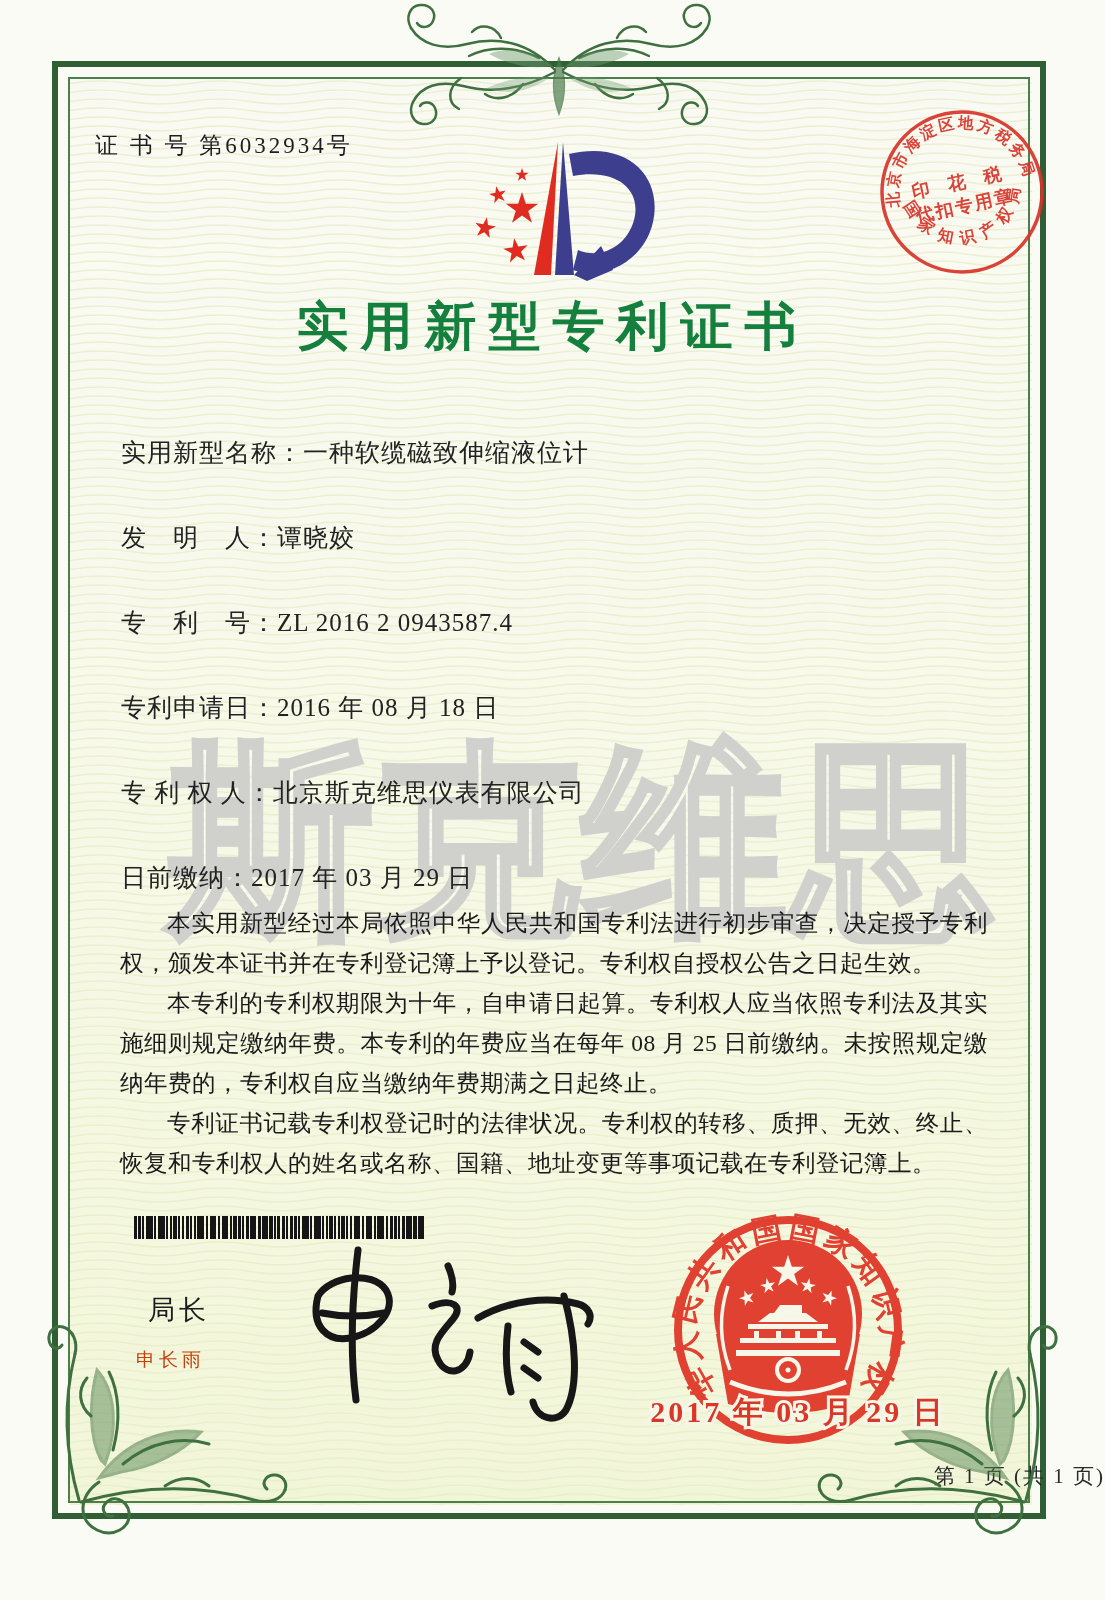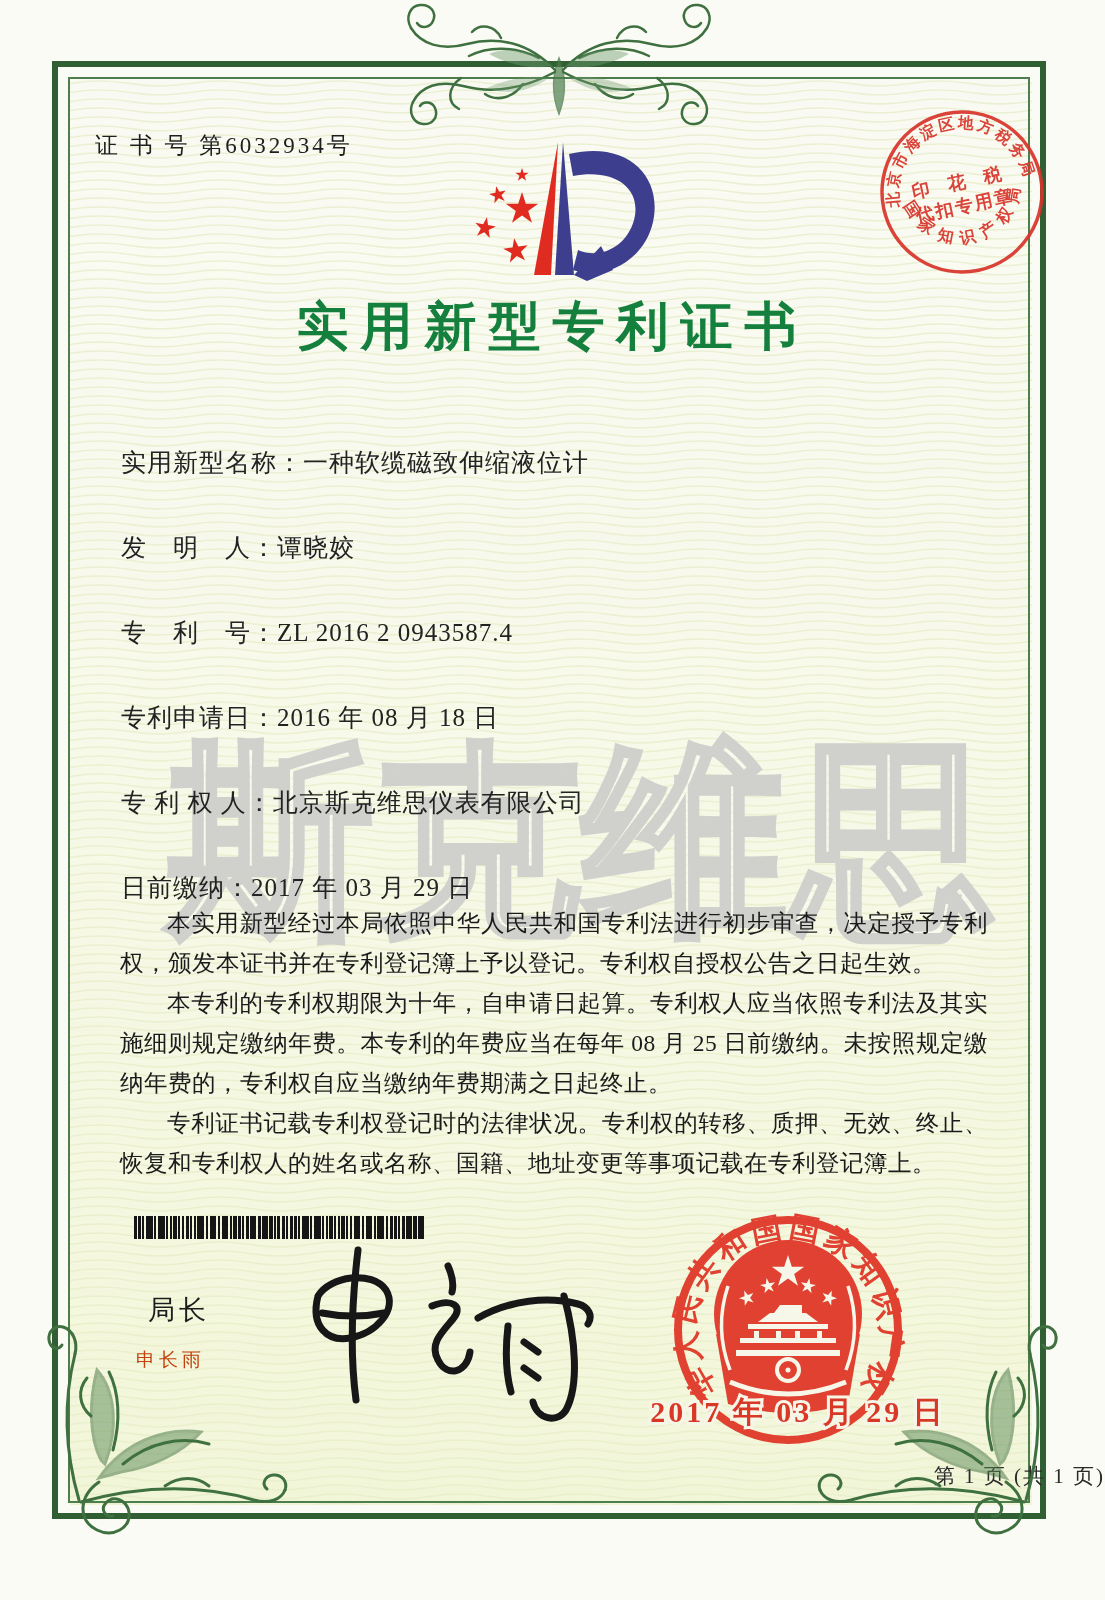--- a/index.html
+++ b/index.html
@@ -13,21 +13,21 @@
   .frame-outer{position:absolute;left:52px;top:61px;width:994px;height:1458px;
     border:6px solid #2f5f33;box-sizing:border-box;z-index:2;}
   .frame-inner{position:absolute;left:68px;top:77px;width:962px;height:1426px;
     border:2px solid #4e7d4e;box-sizing:border-box;z-index:2;}
   .bg-waves{position:absolute;left:70px;top:79px;z-index:0;}
   
   .cert-no{position:absolute;left:95px;top:130px;font-size:23px;letter-spacing:3px;z-index:3;}
   .main-title{position:absolute;left:0;right:0;top:292px;text-align:center;
     font-size:52px;font-weight:bold;letter-spacing:12px;color:#15803d;z-index:3;}
   .fields{position:absolute;left:121px;top:438px;right:110px;z-index:3;}
-  .field-row{font-size:25px;line-height:30px;margin-bottom:55px;letter-spacing:1px;margin-top:10px;}
+  .field-row{font-size:25px;line-height:30px;margin-bottom:55px;letter-spacing:1px;}
   .field-row .lbl{color:#222;}
   .field-row .val{color:#222;}
   .paras{position:absolute;left:120px;top:903px;width:868px;z-index:3;}
   .paras p{margin:0;font-size:23.5px;line-height:40px;text-align:justify;
     text-indent:2em;color:#1b1b1b;letter-spacing:0.5px;}
   .watermark{position:absolute;left:168px;top:738px;z-index:1;
     font-family:"Liberation Sans","DejaVu Sans",sans-serif;font-weight:700;
     font-size:205px;line-height:1;white-space:nowrap;letter-spacing:2px;
     color:rgba(255,255,255,0.28);-webkit-text-stroke:5px #d0d0cd;}
   .barcode{position:absolute;left:134px;top:1216px;width:292px;height:23px;z-index:3;

